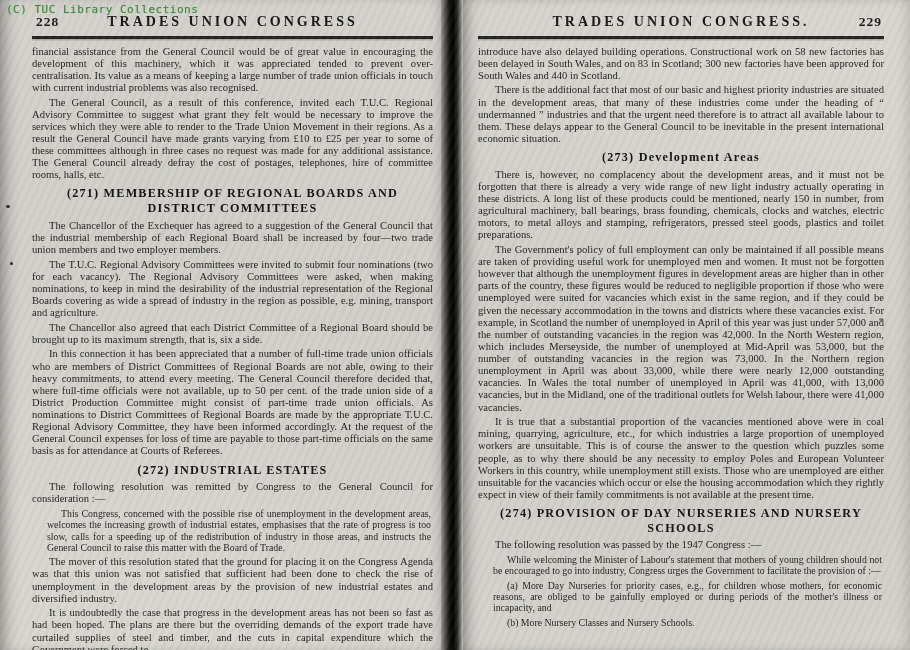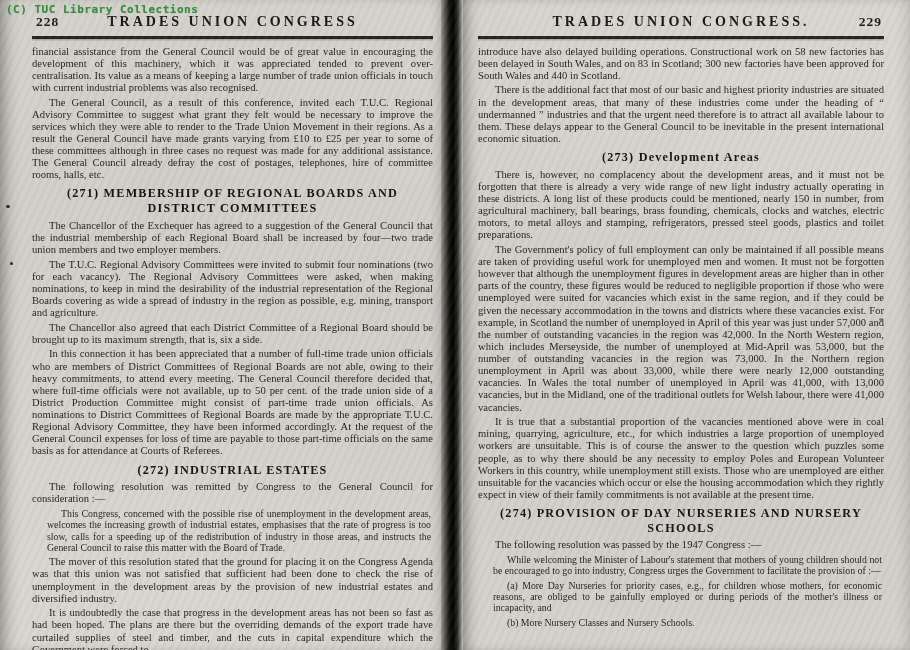--- a/index.html
+++ b/index.html
@@ -30,21 +30,21 @@
                 box-shadow:inset 14px 0 18px -12px rgba(0,0,0,0.45), inset -10px 0 14px -10px rgba(0,0,0,0.35); }
   .page-right { left:462px; width:448px; padding:12px 26px 0 16px;
                 box-shadow:inset 12px 0 16px -10px rgba(0,0,0,0.5), inset -8px 0 16px -8px rgba(0,0,0,0.2); }
   .gutter {
     position:absolute; top:0; left:441px; width:22px; height:650px; z-index:4;
     background:linear-gradient(90deg,#9a9892 0%,#55534f 18%,#141311 38%,#000 55%,#2a2927 75%,#8d8b86 92%,#c9c7c1 100%);
   }
   .watermark {
     position:absolute; top:3px; left:6px; z-index:6;
     font-family:"DejaVu Sans Mono","Liberation Mono",monospace;
-    font-size:11px; font-weight:bold; letter-spacing:0.5px;
+    font-size:11px; font-weight:normal; letter-spacing:0.5px;
     color:#3d8b40; text-shadow:0 0 1px rgba(61,139,64,0.5);
   }
   .page-header { position:relative; height:22px; margin-bottom:2px; }
   .running-title {
     text-align:center; font-weight:bold; font-size:14px;
     letter-spacing:3px; color:#171614; padding-top:2px;
   }
   .page-num { position:absolute; top:2px; font-weight:bold; font-size:13.5px; letter-spacing:1px; }
   .page-left  .page-num { left:4px; }
   .page-right .page-num { right:2px; }

